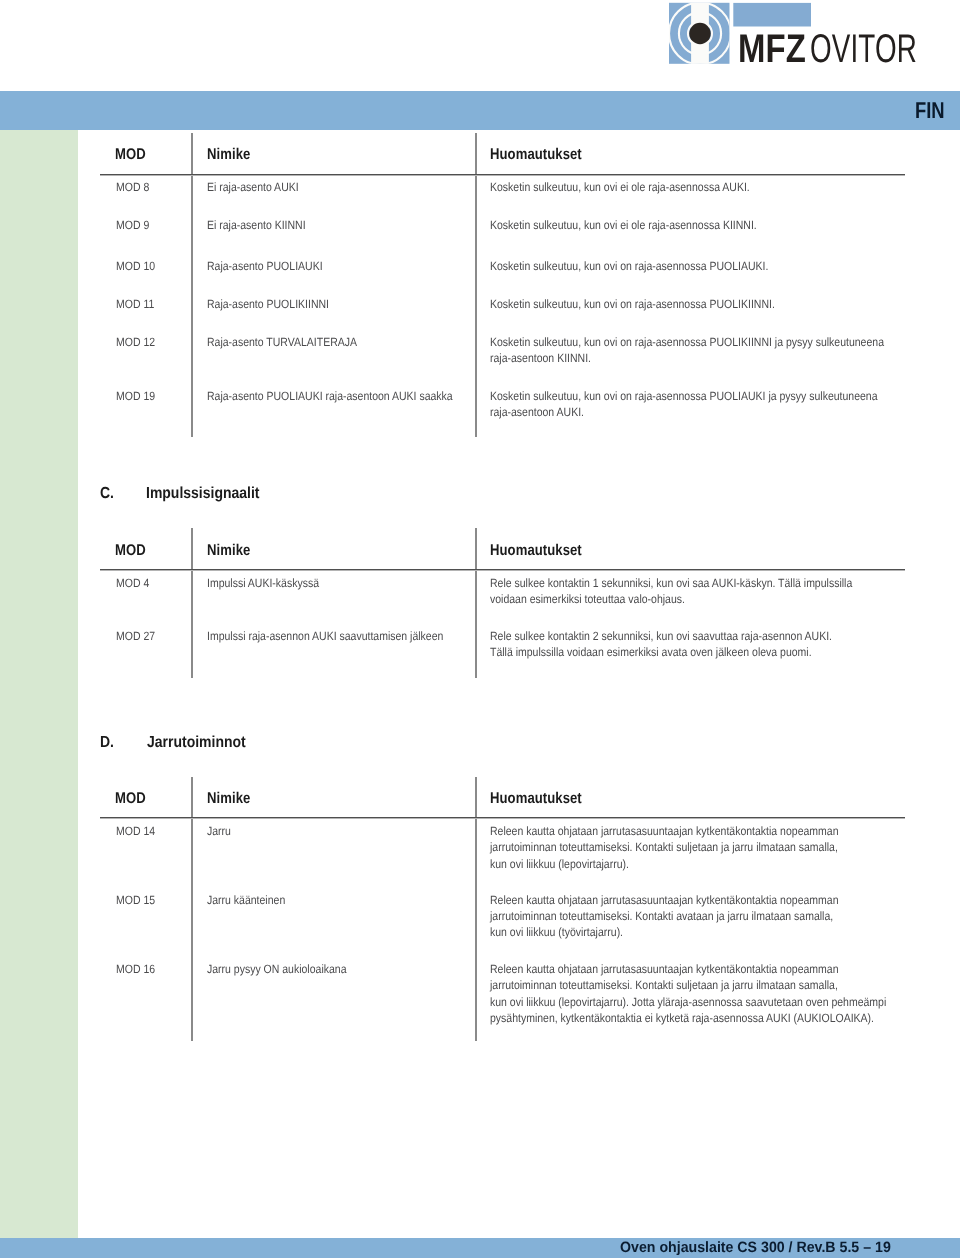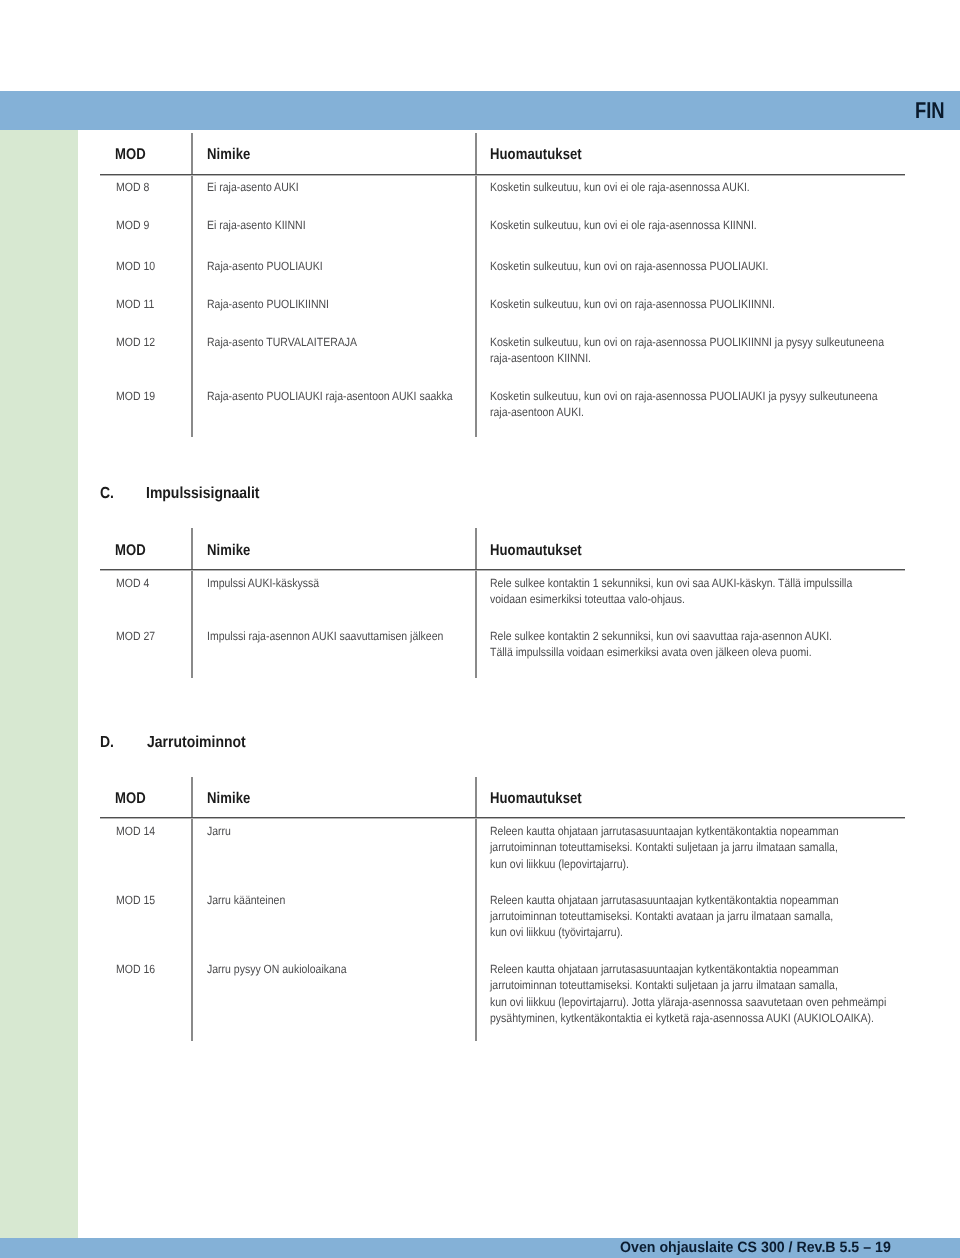--- a/index.html
+++ b/index.html
@@ -42,20 +42,42 @@
 </head>
 <body>
 
 <div class="page">
   <div class="blue-band"></div>
   <div class="green-band"></div>
   <div class="lang">FIN</div>
   <div class="footer-band"></div>
   <div class="footer-text">Oven ohjauslaite CS 300 / Rev.B 5.5 – 19</div>
 
+  <div class="logo">
+    <svg width="260" height="70" viewBox="0 0 260 70">
+      <defs>
+        <clipPath id="sq">
+            <rect x="9.0" y="2.8" width="60.5" height="61.0"></rect>
+          </clipPath>
+      </defs>
+      <rect x="9.0" y="2.8" width="60.5" height="61.0" fill="#84ABD2"></rect>
+      <g clip-path="url(#sq)" fill="none" stroke="#fbfbf9">
+        <circle cx="40.0" cy="33.5" r="12.0" stroke-width="2.1"></circle>
+        <circle cx="40.0" cy="33.5" r="21.1" stroke-width="2.1"></circle>
+        <circle cx="40.0" cy="33.5" r="31.0" stroke-width="2.1"></circle>
+      </g>
+      <rect x="31.1" y="2.8" width="17.8" height="61.0" fill="#fbfbf9"></rect>
+      <circle cx="40.0" cy="33.5" r="10.7" fill="#2b2622"></circle>
+      <rect x="73.3" y="2.9" width="77.7" height="23.6" fill="#84ABD2"></rect>
+    </svg>
+    <div class="logo-text">
+        <span class="lt-bold">MFZ</span>
+        <span class="lt-light">OVITOR</span>
+      </div>
+  </div>
 
   <div id="content">
       <div class="sect" style="left: 100.3px; top: 485.1px;">C.</div>
       <div class="sect" style="left: 146.3px; top: 485.1px;">Impulssisignaalit</div>
       <div class="sect" style="left: 100.3px; top: 734.1px;">D.</div>
       <div class="sect" style="left: 146.8px; top: 734.1px;">Jarrutoiminnot</div>
       <div class="tbl">
         <div class="vline" style="left: 191.2px; top: 132.7px; height: 304.8px;"></div>
         <div class="vline" style="left: 475.2px; top: 132.7px; height: 304.8px;"></div>
         <div class="hrule" style="top: 173.8px;"></div>

